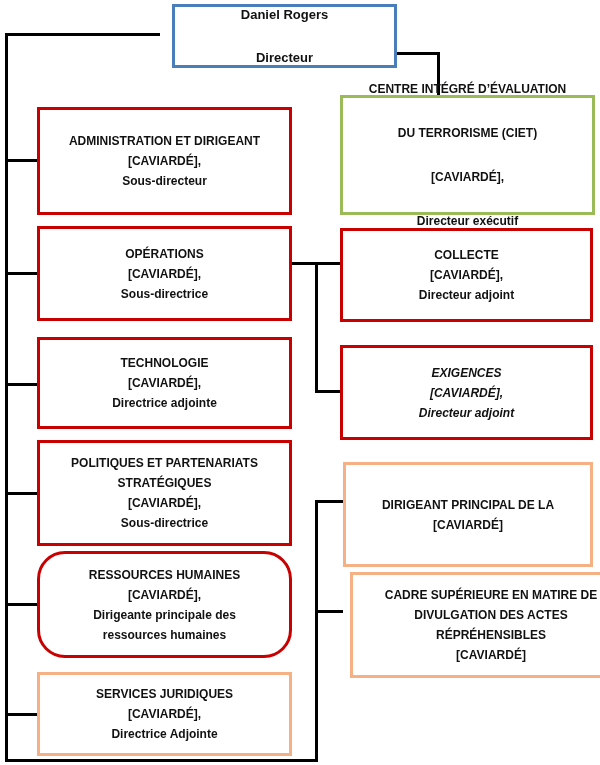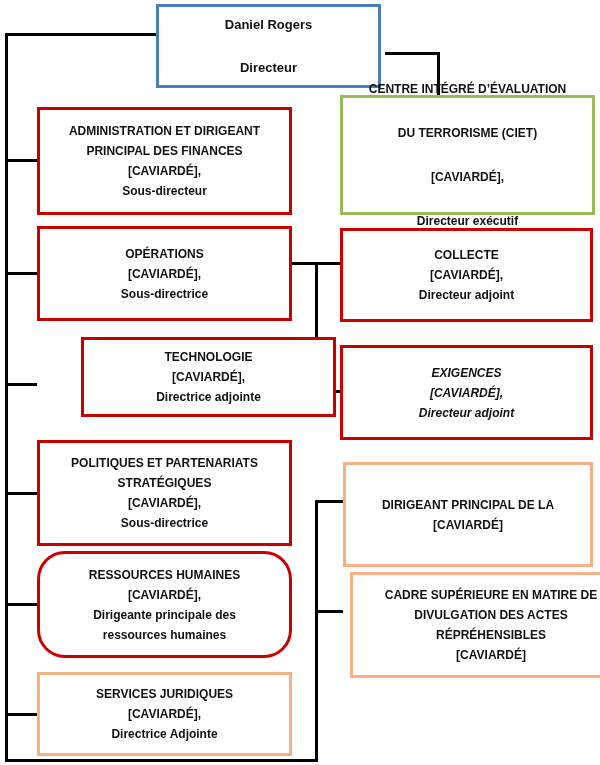--- a/index.html
+++ b/index.html
@@ -58,28 +58,27 @@
   <div class="line" style="left:5px;   top:759px; width:313px; height:3px;"></div>
   <div class="line" style="left:315px; top:500px; width:3px;   height:262px;"></div>
   <div class="line" style="left:315px; top:500px; width:28px;  height:3px;"></div>
   <div class="line" style="left:315px; top:610px; width:28px;  height:3px;"></div>
   <div class="line" style="left:385px; top:52px;  width:55px;  height:3px;"></div>
   <div class="line" style="left:437px; top:52px;  width:3px;   height:43px;"></div>
   <div class="line" style="left:292px; top:262px; width:48px;  height:3px;"></div>
   <div class="line" style="left:315px; top:262px; width:3px;   height:131px;"></div>
   <div class="line" style="left:315px; top:390px; width:25px;  height:3px;"></div>
 
-  <div class="box blue" style="left:156px; top:4px; width:225px; height:84px;gap:19px;">
+  <div class="box blue" style="left:172px; top:4px; width:225px; height:64px;gap:19px;">
     <span>Daniel Rogers</span>
     <span>Directeur</span>
   </div>
 
   <div class="box red" style="left:37px; top:107px; width:255px; height:108px;">
     <span>ADMINISTRATION ET DIRIGEANT</span>
-    <span>PRINCIPAL DES FINANCES</span>
     <span>[CAVIARDÉ],</span>
     <span>Sous-directeur</span>
   </div>
 
   <div class="box green" style="left:340px; top:95px; width:255px; height:120px;gap:24px;">
     <span>CENTRE INTÉGRÉ D’ÉVALUATION</span>
     <span>DU TERRORISME (CIET)</span>
     <span>[CAVIARDÉ],</span>
     <span>Directeur exécutif</span>
   </div>
@@ -89,21 +88,21 @@
     <span>[CAVIARDÉ],</span>
     <span>Sous-directrice</span>
   </div>
 
   <div class="box red" style="left:340px; top:228px; width:253px; height:94px;">
     <span>COLLECTE</span>
     <span>[CAVIARDÉ],</span>
     <span>Directeur adjoint</span>
   </div>
 
-  <div class="box red" style="left:37px; top:337px; width:255px; height:80px;margin-left:44px;">
+  <div class="box red" style="left:37px; top:337px; width:255px; height:92px;">
     <span>TECHNOLOGIE</span>
     <span>[CAVIARDÉ],</span>
     <span>Directrice adjointe</span>
   </div>
 
   <div class="box red" style="left:340px; top:345px; width:253px; height:95px;font-style:italic;">
     <span>EXIGENCES</span>
     <span>[CAVIARDÉ],</span>
     <span>Directeur adjoint</span>
   </div>

